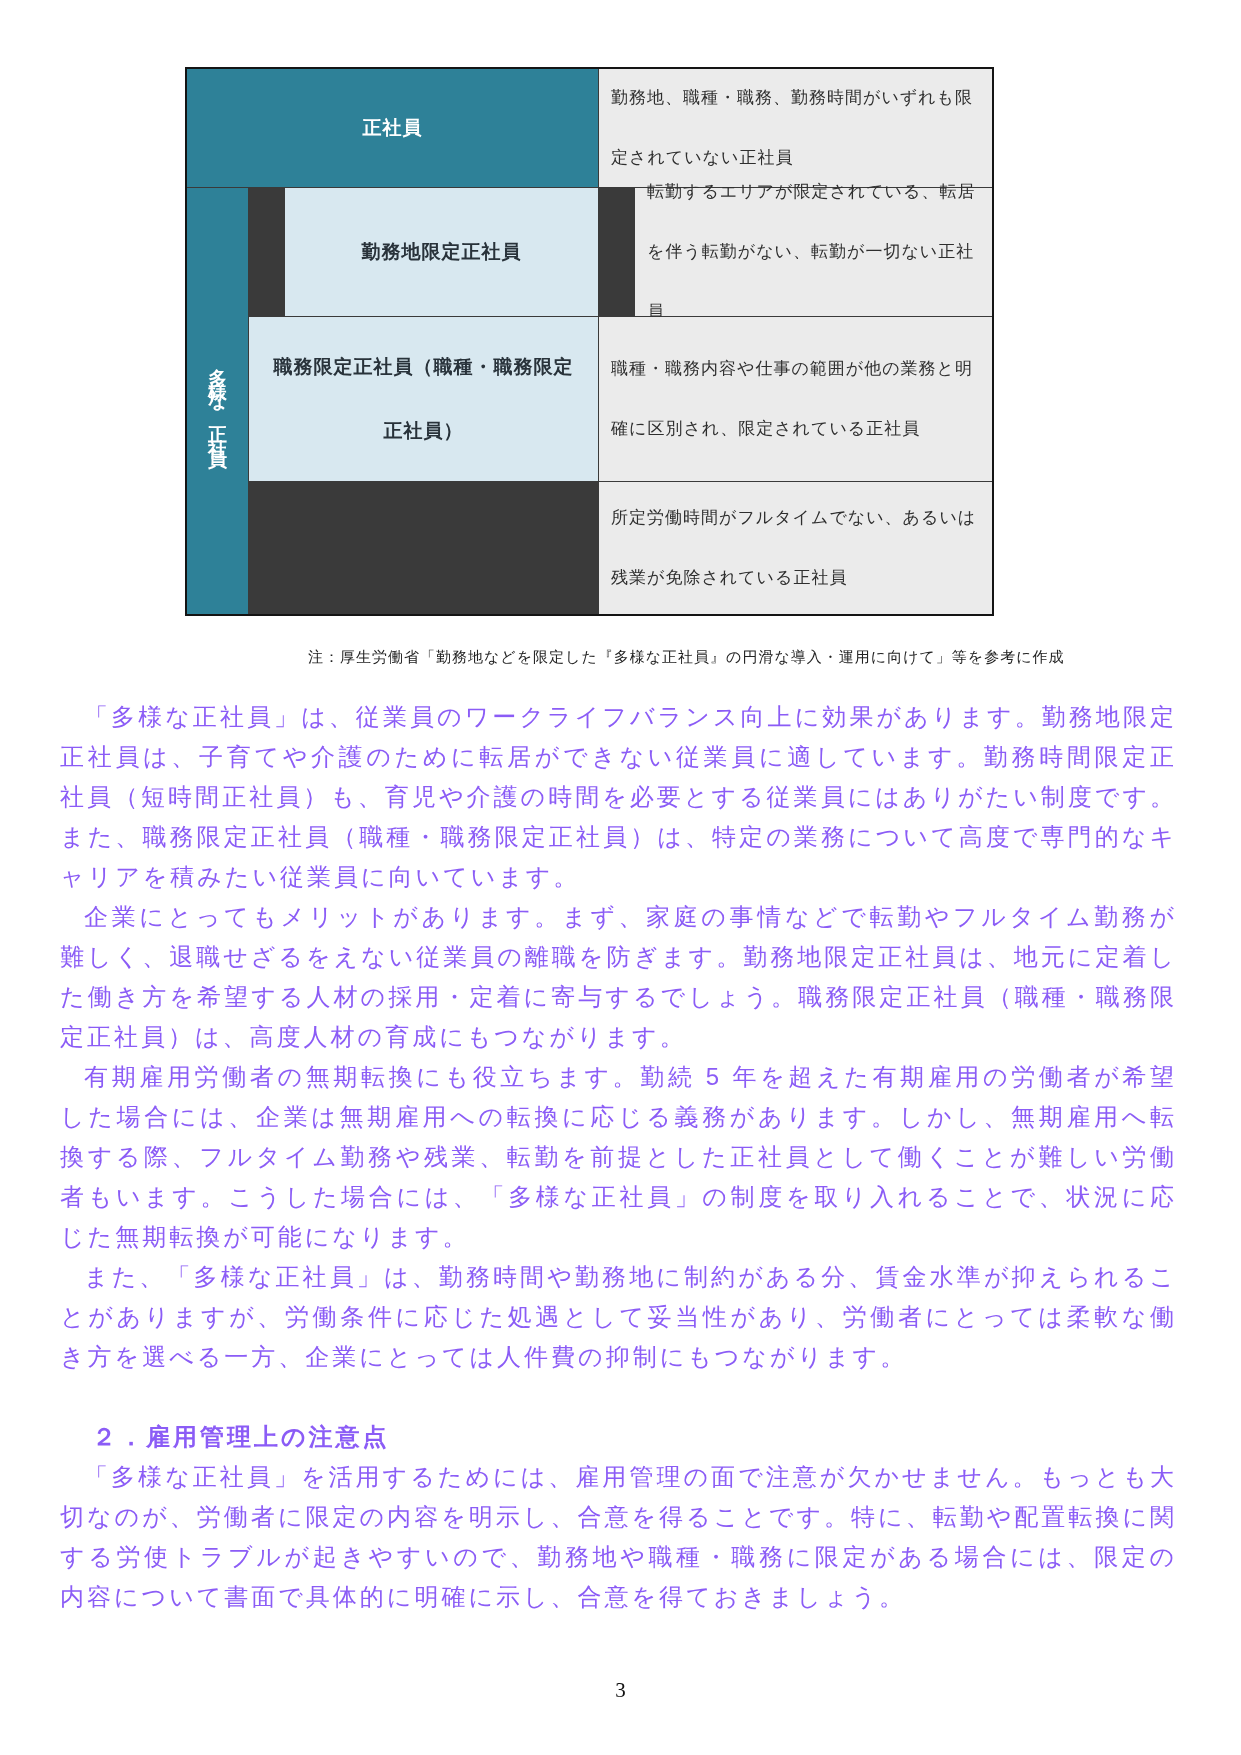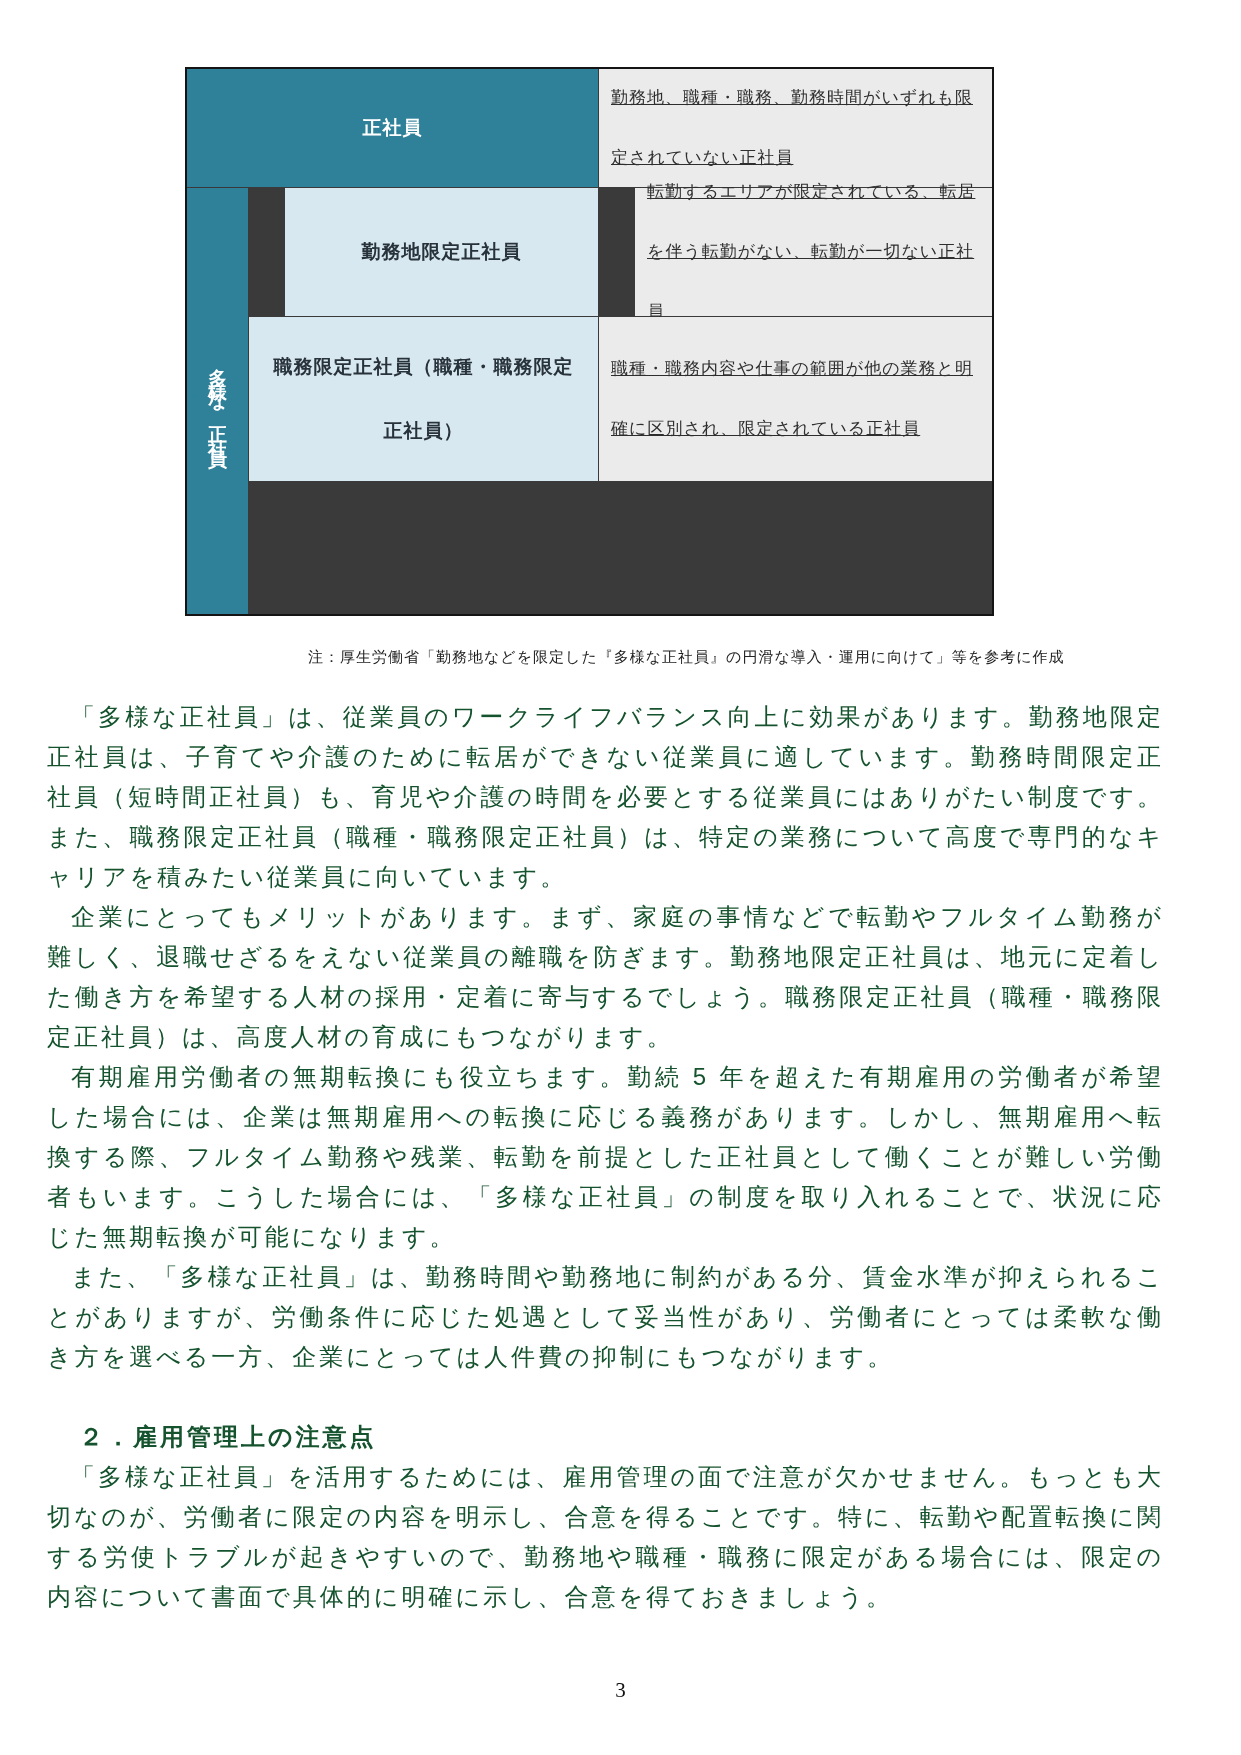--- a/index.html
+++ b/index.html
@@ -19,21 +19,21 @@
     display:grid;
     grid-template-columns:61px 349px 393px;
     grid-template-rows:118px 128px 164px 132px;
     gap:1px;
     background:#3a3a3a;           
     border:2px solid #141414;     
   }
   .cell { display:flex; align-items:center; }
   .cell-teal  { background:#2E8198; color:#ffffff; }
   .cell-label { background:#D8E8F0; color:#28323a; }
-  .cell-desc  { background:#EBEBEB; color:#2e2e2e;text-decoration:underline; }
+  .cell-desc  { background:#EBEBEB; color:#2e2e2e; }
 
   .head-cell {
     grid-column:1/3; grid-row:1;
     justify-content:center;
     font-weight:bold; font-size:19px; letter-spacing:1px;
   }
   .group-cell {
     grid-column:1; grid-row:2/5;
     justify-content:center;
     writing-mode:vertical-rl;
@@ -56,23 +56,23 @@
   .c2 { grid-column:2; } .c3 { grid-column:3; }
 
   .table-note {
     position:absolute; left:308px; top:648px;
     font-size:15px; letter-spacing:1px; color:#222222;
     white-space:nowrap;
   }
 
   
   .body-text {
-    position:absolute; left:47px; top:697px; width:1117px;
+    position:absolute; left:60px; top:697px; width:1117px;
     font-size:24px; line-height:40px; letter-spacing:3px;
-    text-align:justify; color:#14532d;
+    text-align:justify; color:#8b5cf6;
   }
   .body-text p { text-indent:1em; }
   .section-heading {
     font-weight:bold;
     margin-top:40px;
     padding-left:8px;
     text-align:left;
   }
 
   
@@ -108,20 +108,23 @@
       <span>転勤するエリアが限定されている、転居を伴う転勤がない、転勤が一切ない正社員</span>
     </div>
 
     <div class="cell cell-label label-cell r3 c2">
       <span>職務限定正社員（職種・職務限定正社員）</span>
     </div>
     <div class="cell cell-desc desc-cell r3 c3">
       <span>職種・職務内容や仕事の範囲が他の業務と明確に区別され、限定されている正社員</span>
     </div>
 
+    <div class="cell cell-desc desc-cell r4 c3">
+      <span>所定労働時間がフルタイムでない、あるいは残業が免除されている正社員</span>
+    </div>
 
   </div>
 
   <div class="table-note">注：厚生労働省「勤務地などを限定した『多様な正社員』の円滑な導入・運用に向けて」等を参考に作成</div>
 
   <div class="body-text">
     <p>「多様な正社員」は、従業員のワークライフバランス向上に効果があります。勤務地限定正社員は、子育てや介護のために転居ができない従業員に適しています。勤務時間限定正社員（短時間正社員）も、育児や介護の時間を必要とする従業員にはありがたい制度です。また、職務限定正社員（職種・職務限定正社員）は、特定の業務について高度で専門的なキャリアを積みたい従業員に向いています。</p>
     <p>企業にとってもメリットがあります。まず、家庭の事情などで転勤やフルタイム勤務が難しく、退職せざるをえない従業員の離職を防ぎます。勤務地限定正社員は、地元に定着した働き方を希望する人材の採用・定着に寄与するでしょう。職務限定正社員（職種・職務限定正社員）は、高度人材の育成にもつながります。</p>
     <p>有期雇用労働者の無期転換にも役立ちます。勤続 5 年を超えた有期雇用の労働者が希望した場合には、企業は無期雇用への転換に応じる義務があります。しかし、無期雇用へ転換する際、フルタイム勤務や残業、転勤を前提とした正社員として働くことが難しい労働者もいます。こうした場合には、「多様な正社員」の制度を取り入れることで、状況に応じた無期転換が可能になります。</p>
     <p>また、「多様な正社員」は、勤務時間や勤務地に制約がある分、賃金水準が抑えられることがありますが、労働条件に応じた処遇として妥当性があり、労働者にとっては柔軟な働き方を選べる一方、企業にとっては人件費の抑制にもつながります。</p>

